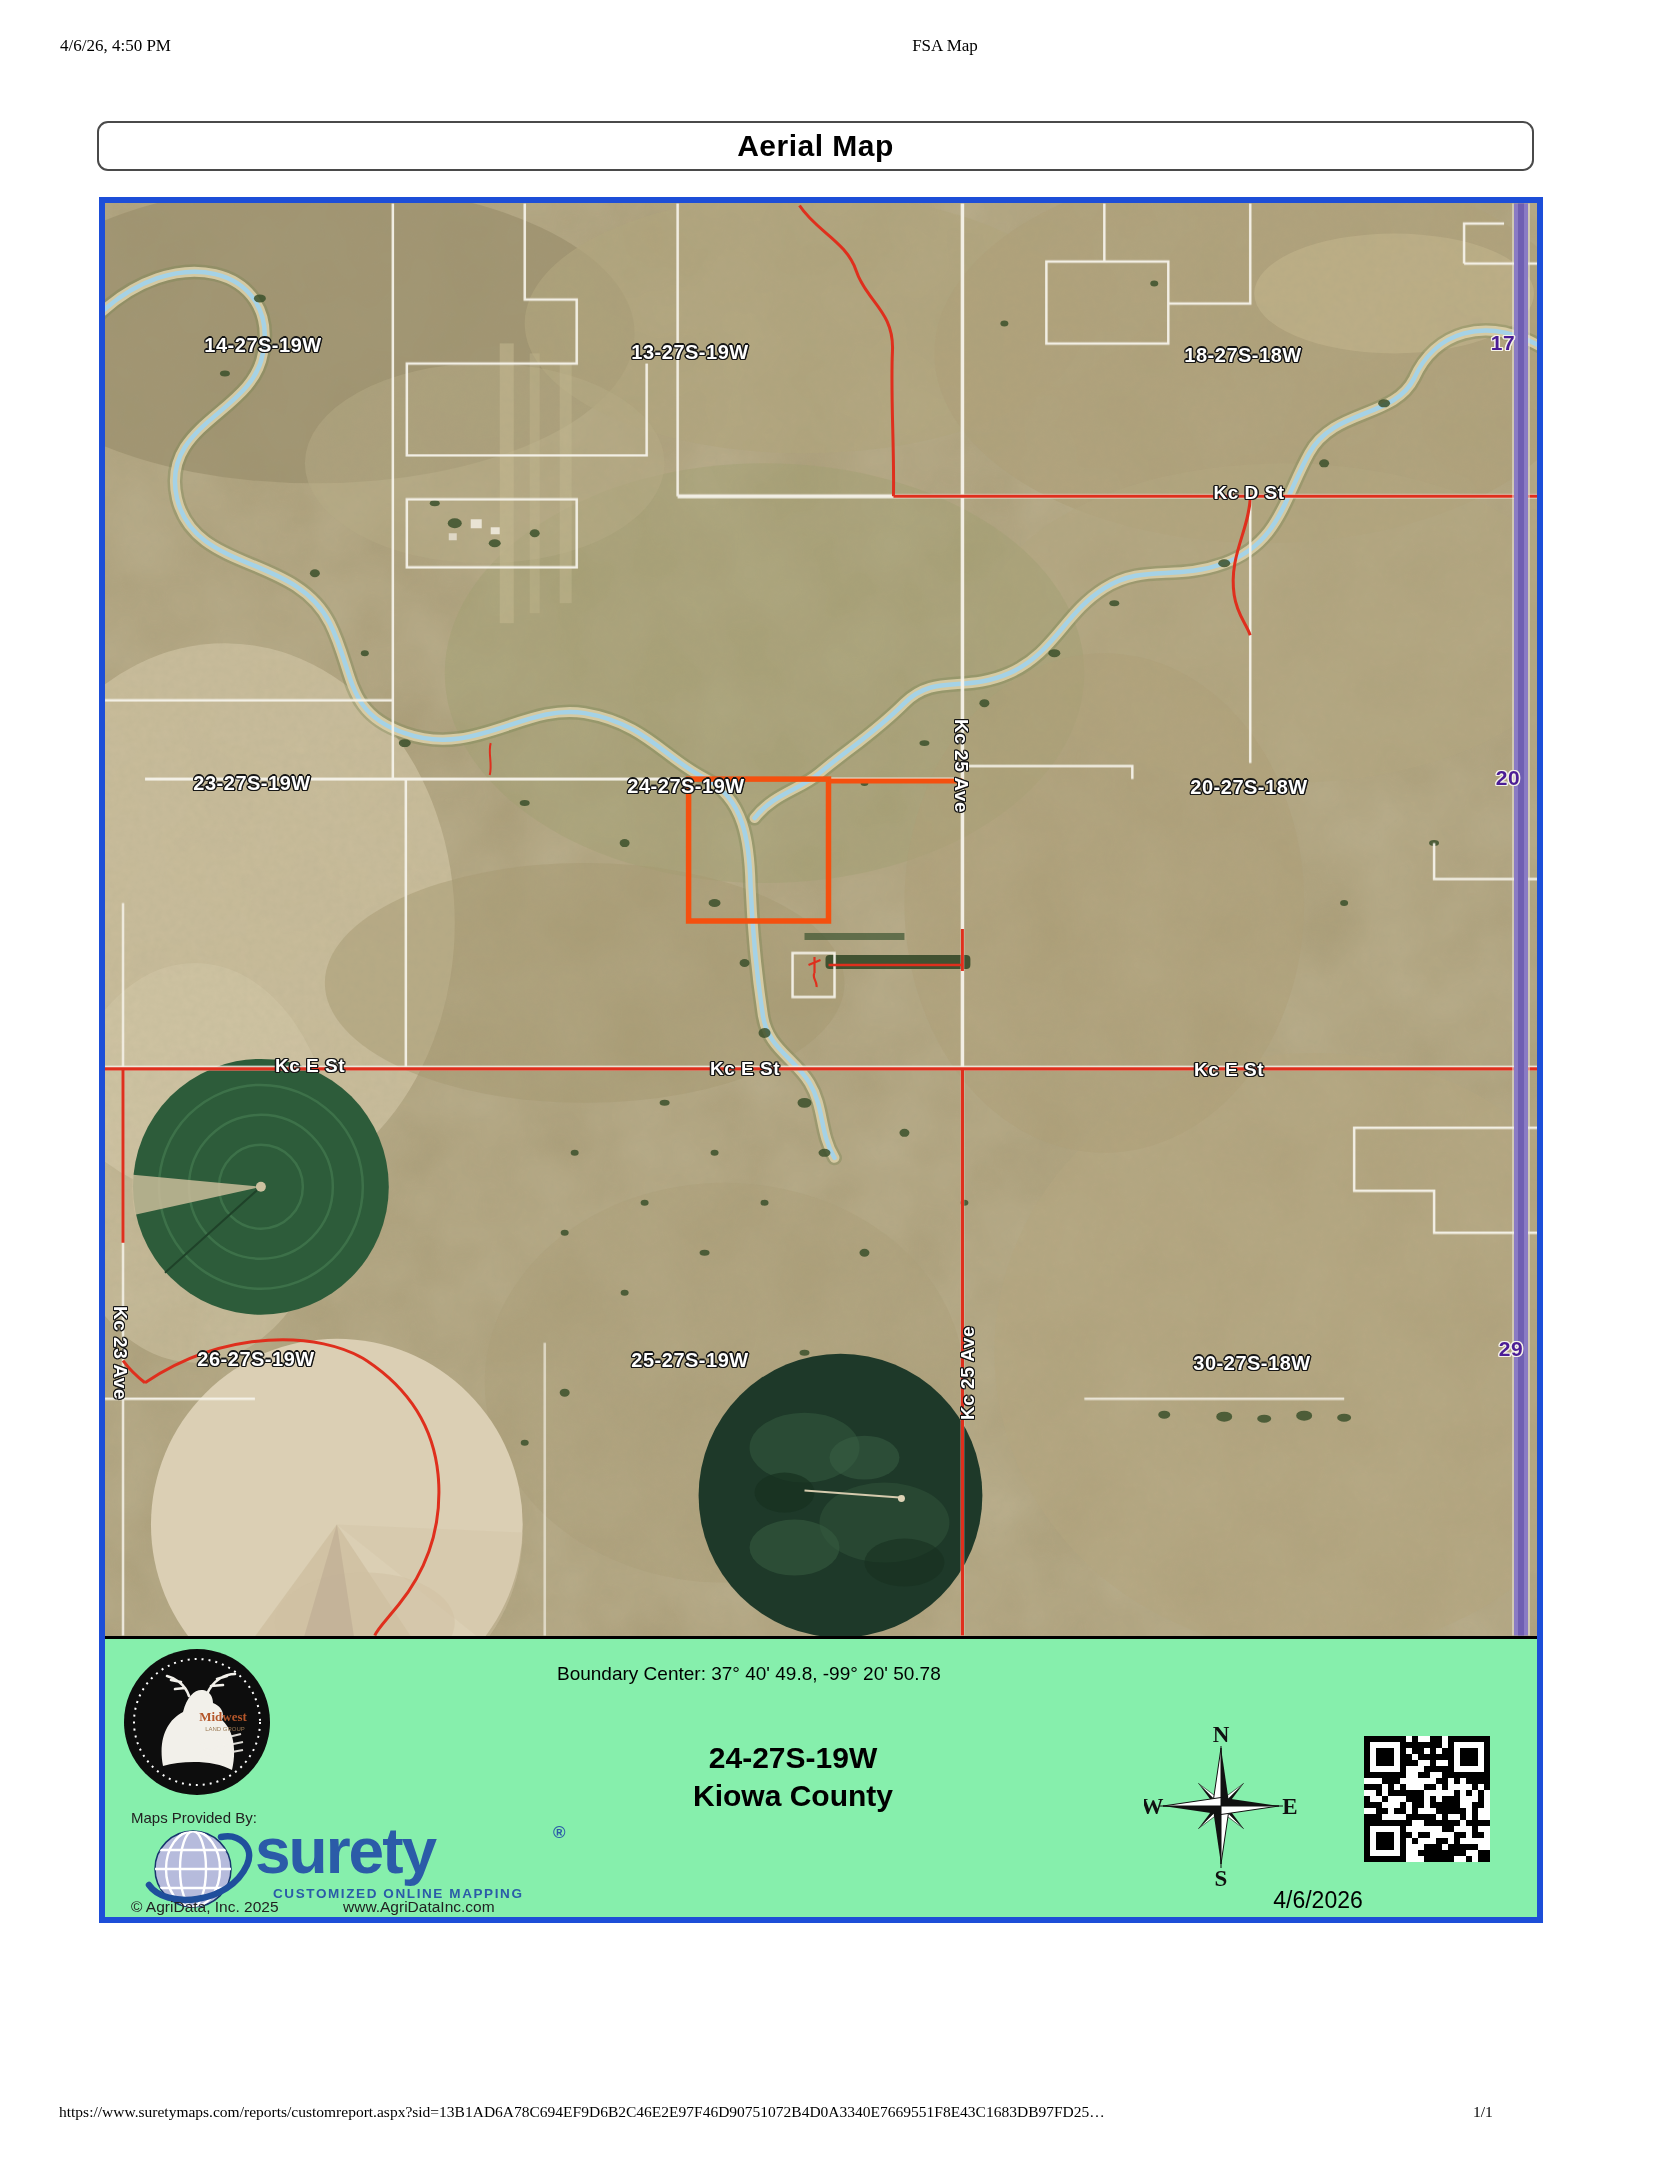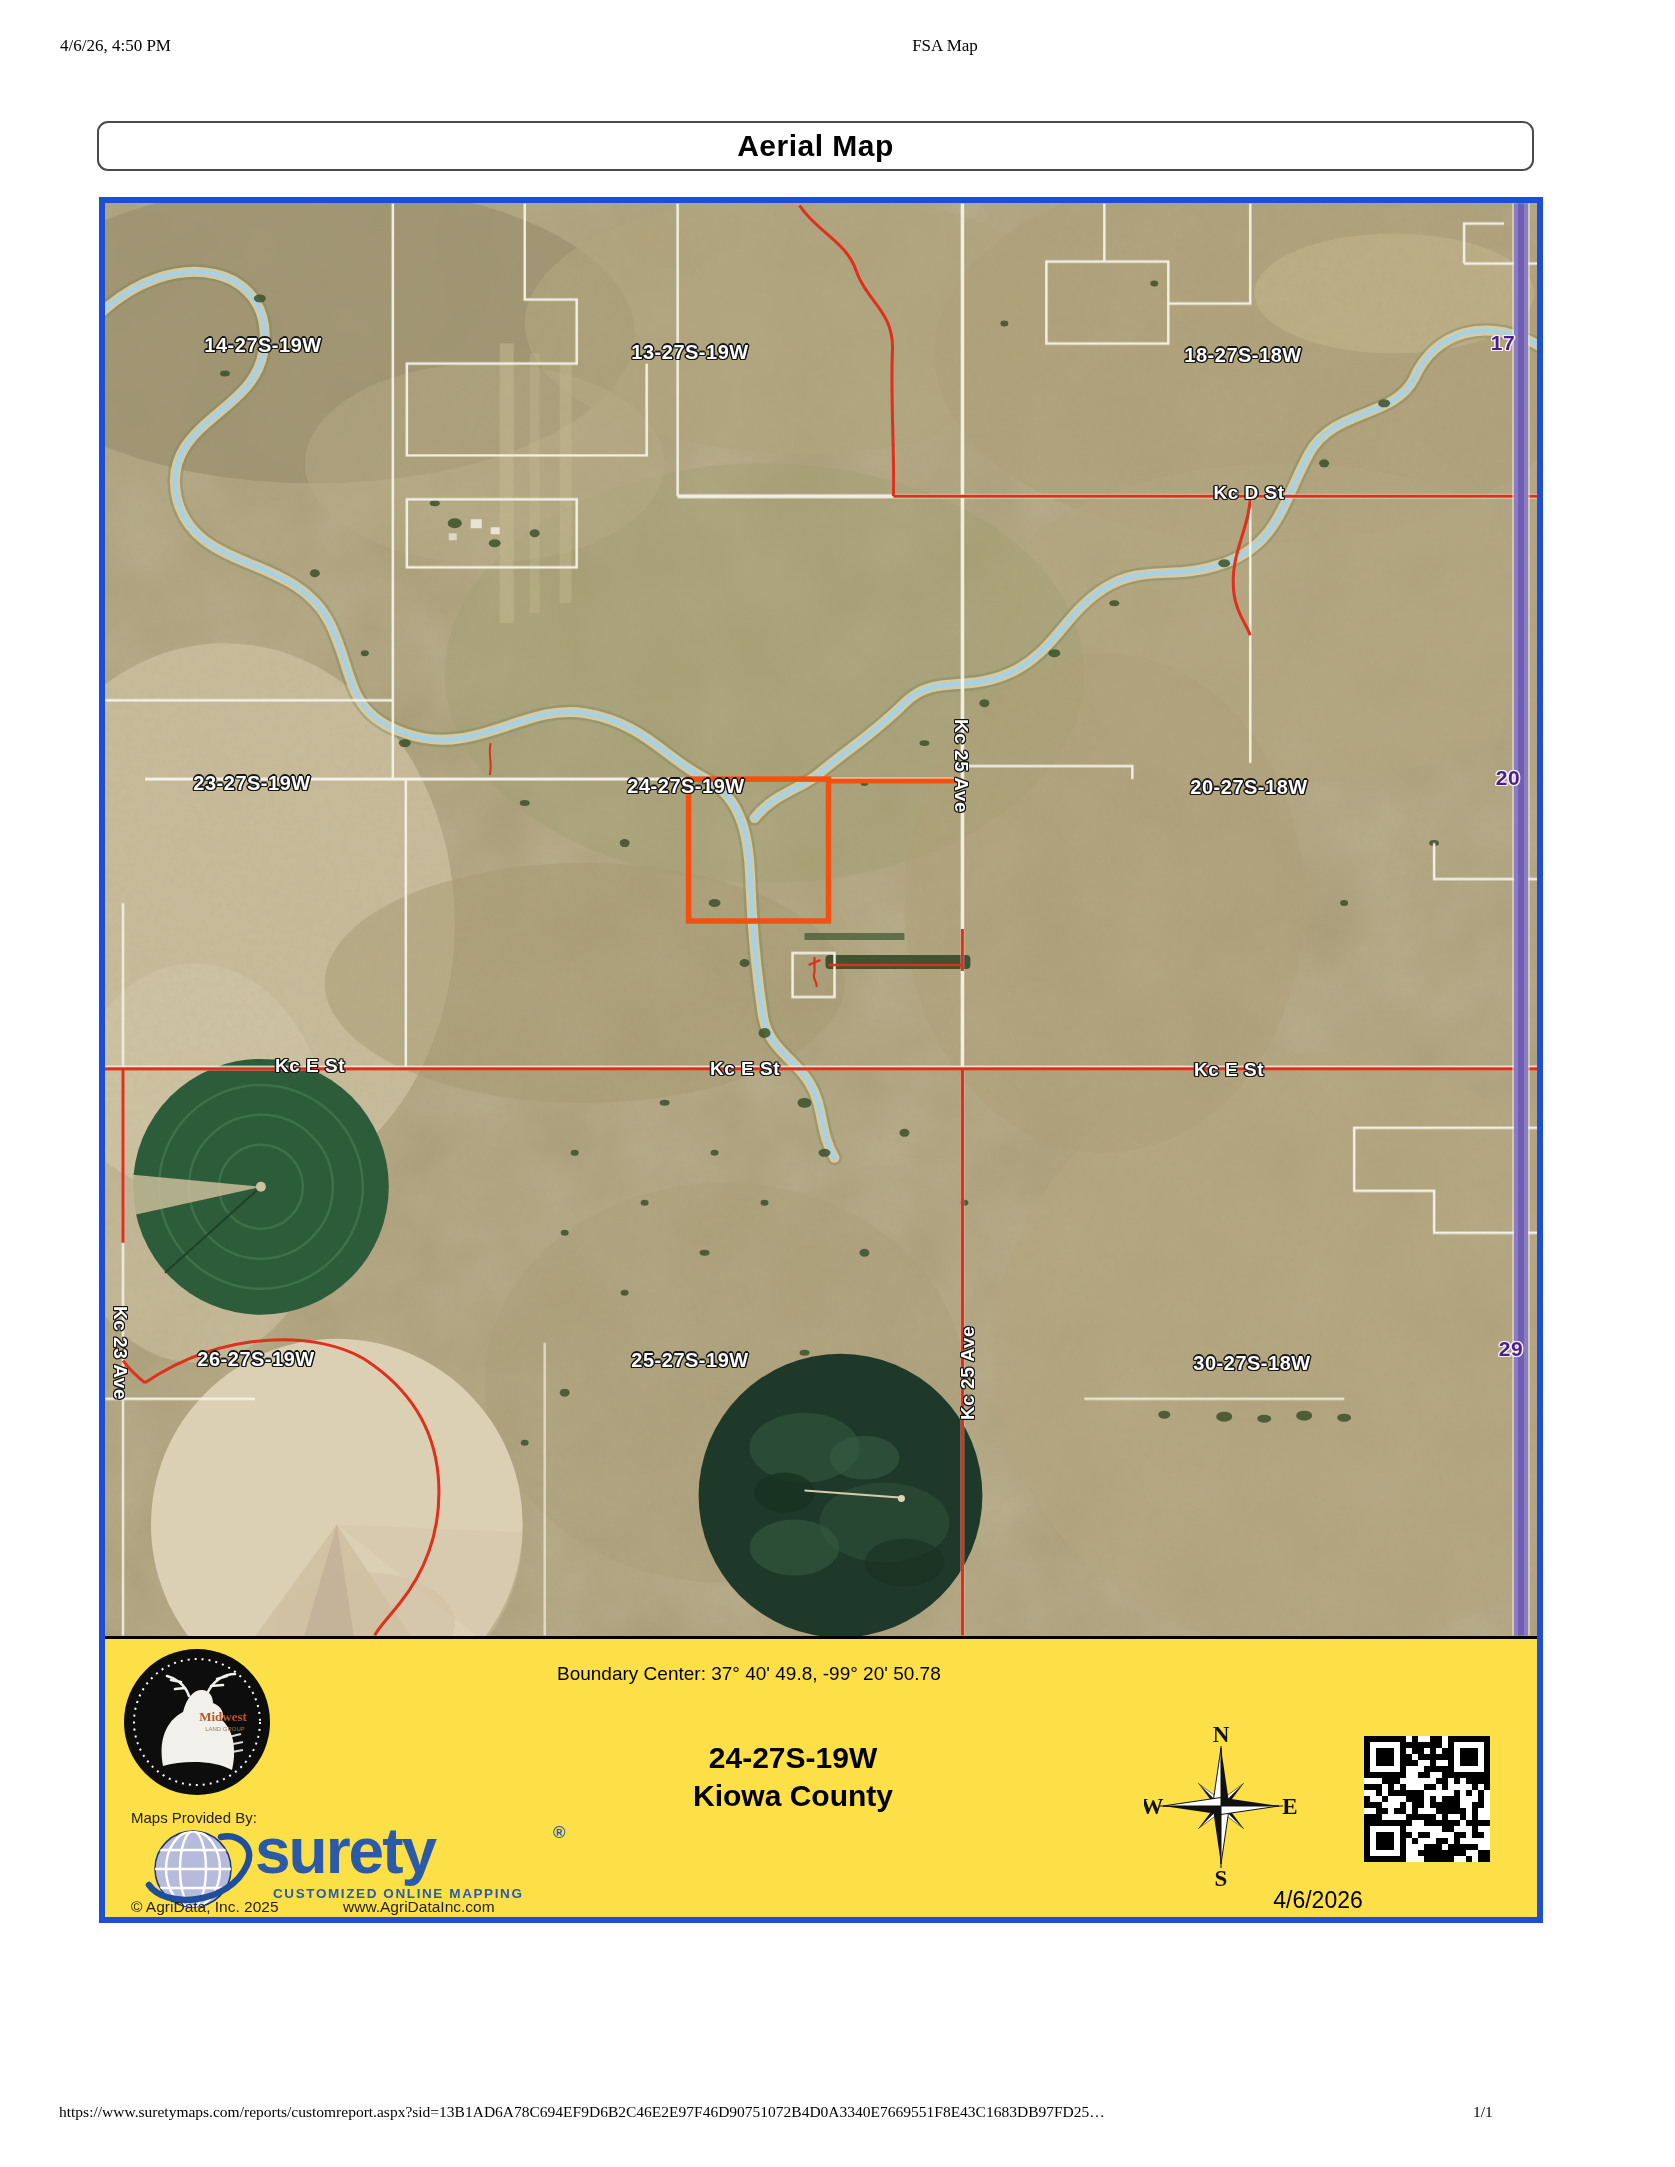--- a/index.html
+++ b/index.html
@@ -23,21 +23,21 @@
   .map-label{position:absolute;transform:translate(-50%,-50%);font-weight:bold;font-size:20px;color:#fff;white-space:nowrap;letter-spacing:.5px;
     text-shadow:-1.4px 0 #161616,1.4px 0 #161616,0 -1.4px #161616,0 1.4px #161616,-1px -1px #161616,1px 1px #161616,-1px 1px #161616,1px -1px #161616;}
   .map-label.road{font-size:19px;}
   .map-label.dark{color:#4c1d95;text-shadow:-1.4px 0 #f5f2e8,1.4px 0 #f5f2e8,0 -1.4px #f5f2e8,0 1.4px #f5f2e8,-1px -1px #f5f2e8,1px 1px #f5f2e8,-1px 1px #f5f2e8,1px -1px #f5f2e8;font-size:21px;}
   .map-label.vert-down{transform:translate(-50%,-50%) rotate(90deg);}
   .map-label.vert-up{transform:translate(-50%,-50%) rotate(-90deg);}
   .map-label.copyright{font-weight:bold;font-size:19px;color:#4a4a4a;letter-spacing:0;
     text-shadow:-1px 0 #ded8c6,1px 0 #ded8c6,0 -1px #ded8c6,0 1px #ded8c6;margin-top:40px;}
 
   
-  .info-panel{position:relative;height:278px;border-top:3px solid #000;background:#fde047;text-decoration:underline;}
+  .info-panel{position:relative;height:278px;border-top:3px solid #000;background:#86efac;text-decoration:underline;}
   .boundary-center{position:absolute;left:452px;top:24px;font-size:19px;}
   .scalebar{position:absolute;left:1022px;top:22px;width:407px;}
   .scalebar .nums{display:flex;justify-content:space-between;font-size:18px;margin-bottom:2px;}
   .loc-block{position:absolute;left:438px;top:100px;width:500px;text-align:center;font-weight:bold;font-size:30px;line-height:38px;}
   .compass{position:absolute;left:1039px;top:83px;}
   .qr{position:absolute;left:1259px;top:97px;width:126px;height:126px;}
   .report-date{position:absolute;left:1138px;top:248px;width:150px;text-align:center;font-size:23px;}
   .midwest-logo{position:absolute;left:17px;top:8px;}
   .maps-by{position:absolute;left:26px;top:170px;font-size:15px;color:#222;}
   .surety-globe{position:absolute;left:40px;top:186px;}

